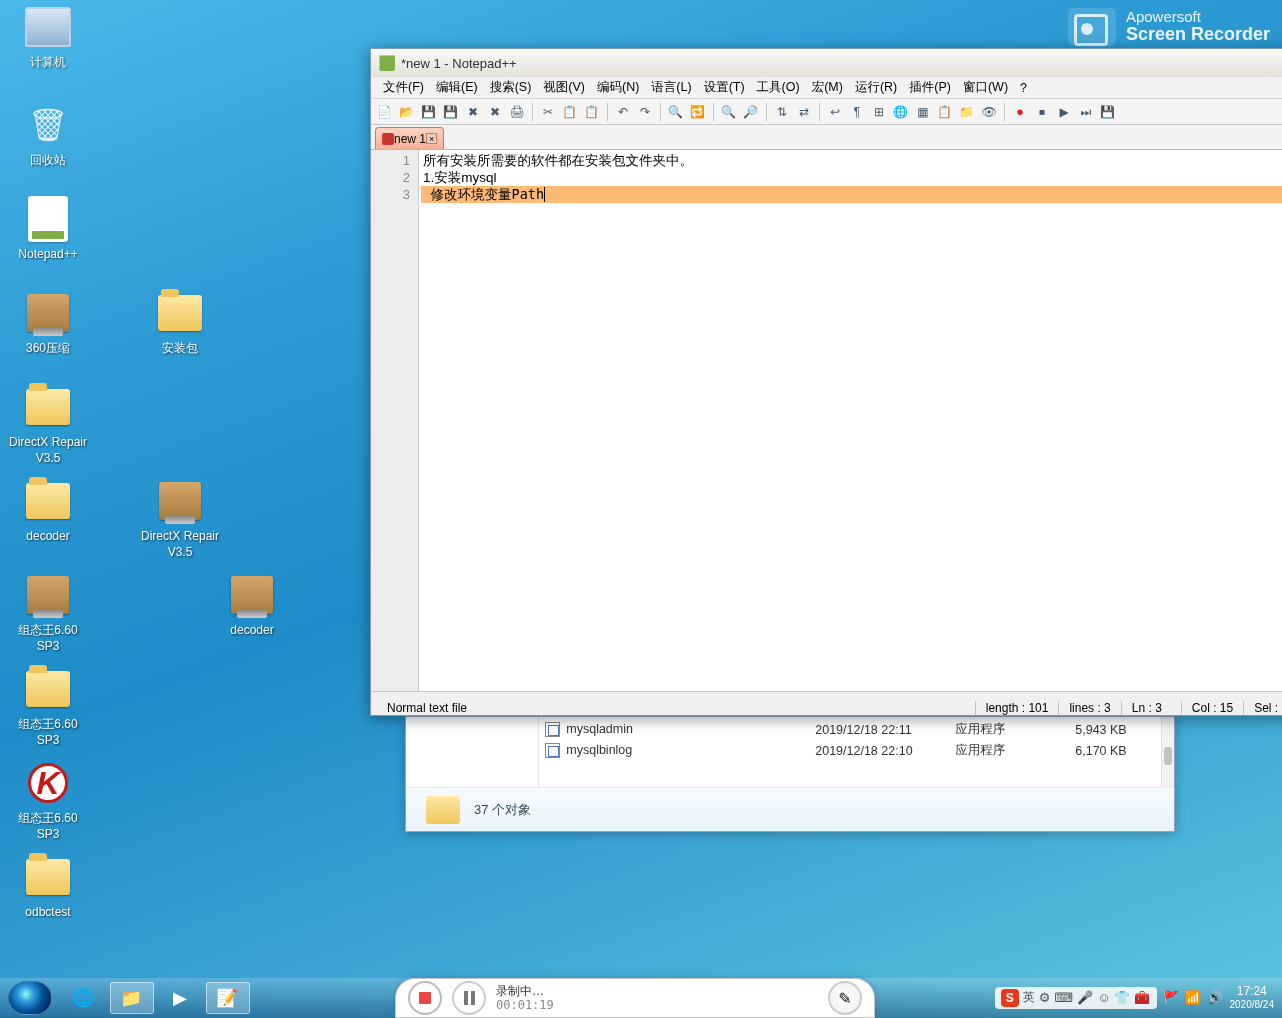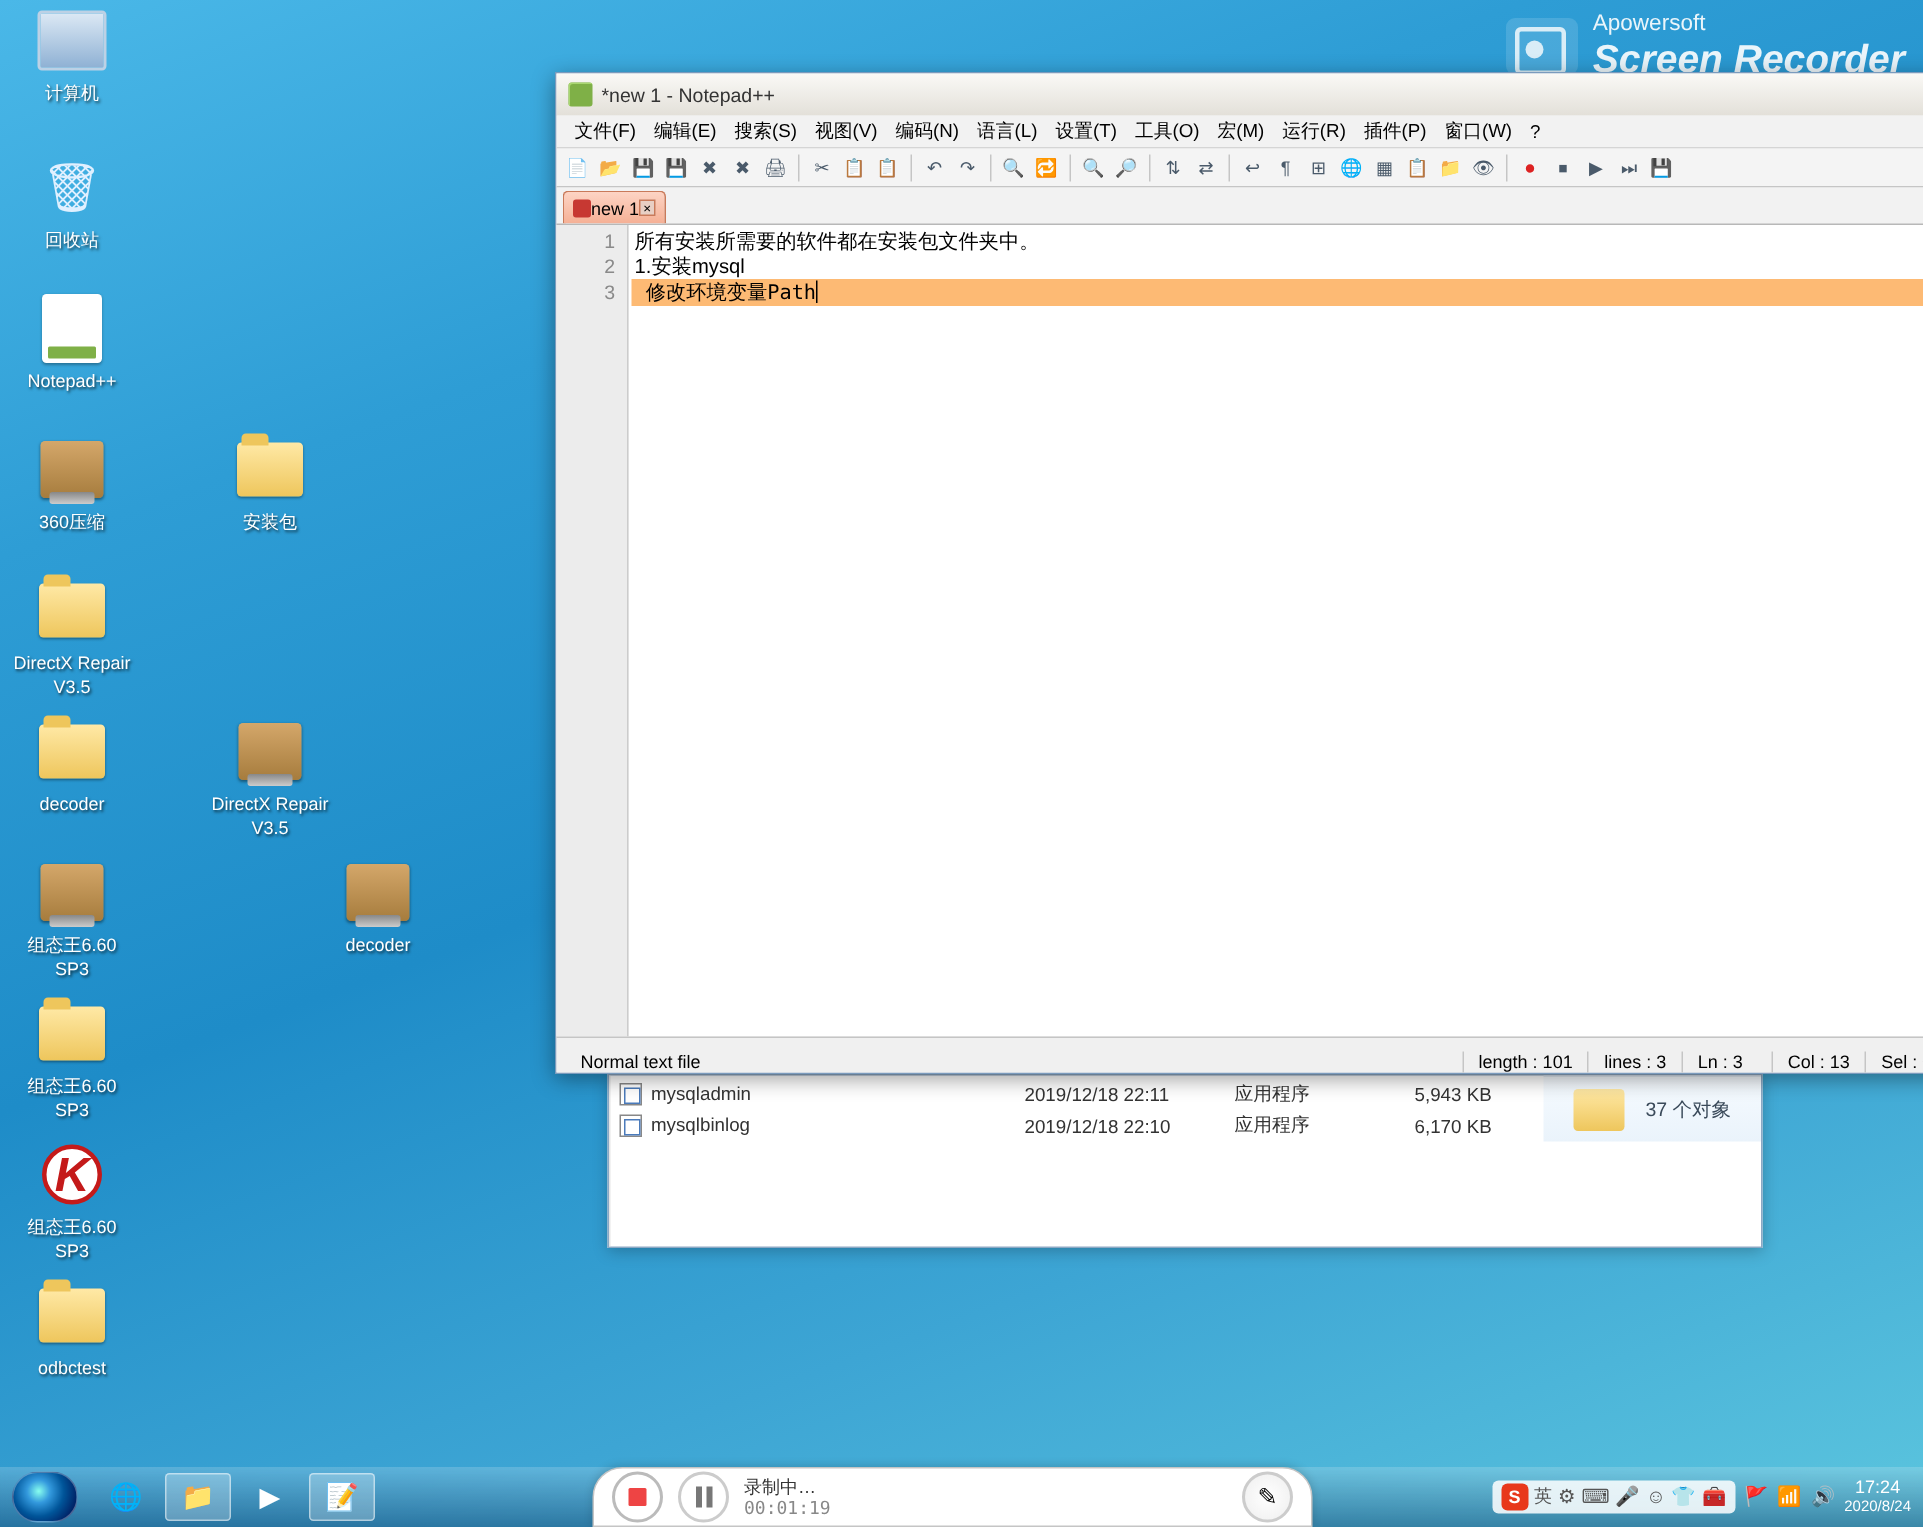--- a/index.html
+++ b/index.html
@@ -40,21 +40,21 @@
 .watermark-icon::after {
   content: "";
   position: absolute;
   left: 13px; top: 15px;
   width: 12px; height: 12px;
   border-radius: 50%;
   background: rgba(255,255,255,0.9);
 }
 .watermark-text { color: #fff; line-height: 1.1; }
 .watermark-text .l1 { font-size: 15px; font-weight: 300; }
-.watermark-text .l2 { font-size: 26px; font-weight: 600; font-style: italic; }
+.watermark-text .l2 { font-size: 18px; font-weight: 600; }
 
 
 .desktop-icons { position: absolute; top: 0; left: 0; width: 100%; height: 100%; }
 .dicon {
   position: absolute;
   width: 80px;
   text-align: center;
   color: #fff;
   cursor: pointer;
 }
@@ -304,21 +304,21 @@
   position: absolute;
   left: 405px;
   top: 716px;
   width: 770px;
   height: 116px;
   background: #fff;
   border: 1px solid #8ca8c4;
   box-shadow: 0 2px 10px rgba(0,0,0,0.25);
   z-index: 10;
   display: flex;
-  flex-direction: row;
+  flex-direction: column;
 }
 .expl-body {
   flex:1;
   display:flex;
   overflow:hidden;
 }
 .expl-left { width:170px; border-right:1px solid #e5e5e5; }
 .expl-list {
   flex:1;
   font-size:12.5px;
@@ -671,21 +671,21 @@
       <div class="codeline">所有安装所需要的软件都在安装包文件夹中。</div>
       <div class="codeline"><span>1.安装mysql</span></div>
       <div class="codeline cur-line"><span>  修改环境变量</span><span class="mwd">Path</span><span class="cursor"></span></div>
     </div>
   </div>
   <div class="statusbar">
     <div class="sb-cell">Normal text file</div>
     <div class="sb-cell">length : 101</div>
     <div class="sb-cell">lines : 3</div>
     <div class="sb-cell" style="min-width:60px">Ln : 3</div>
-    <div class="sb-cell">Col : 13</div>
+    <div class="sb-cell">Col : 15</div>
     <div class="sb-cell">Sel : 0 | 0</div>
     <div class="sb-cell" style="min-width:90px">Windows (CR L</div>
   </div>
 </div>
 
 <div class="taskbar">
   <div class="start"></div>
   <div class="pin">🌐</div>
   <div class="pin active">📁</div>
   <div class="pin">▶</div>

